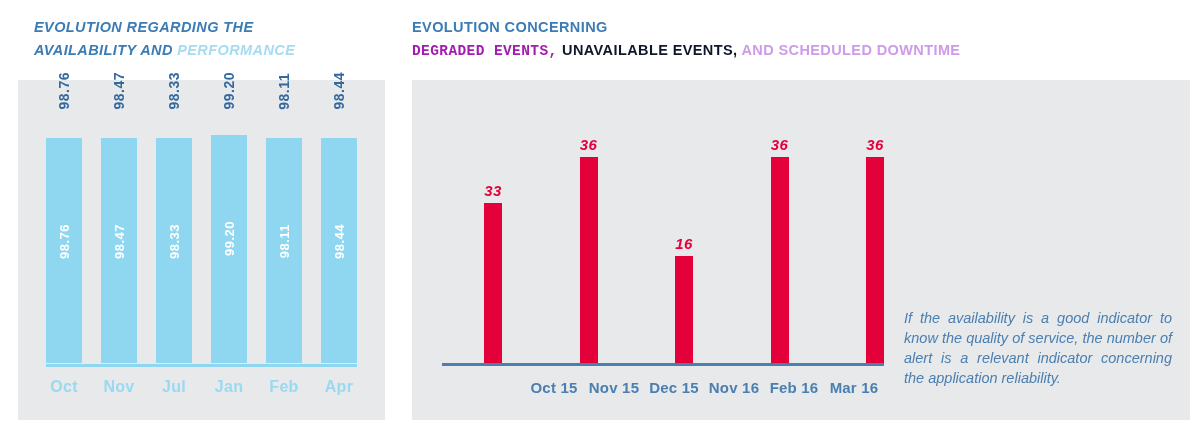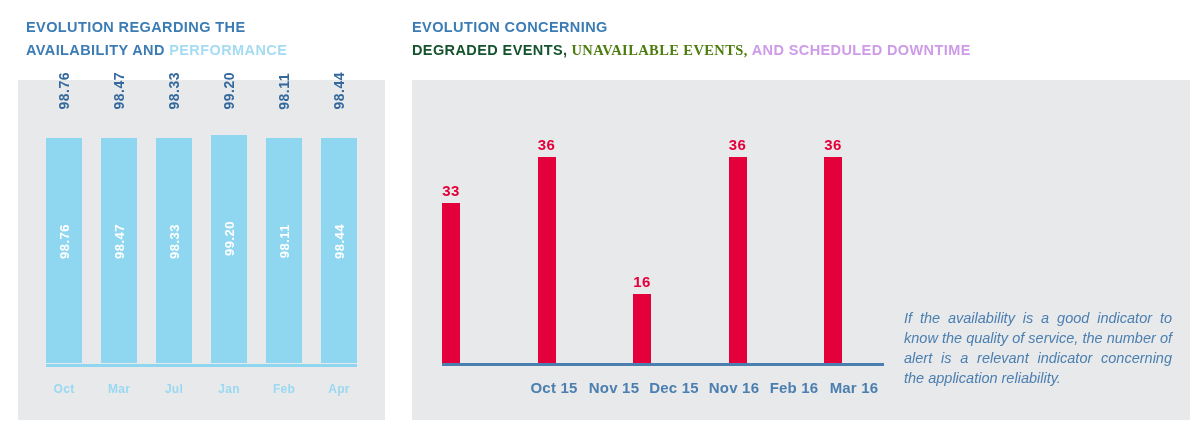--- a/index.html
+++ b/index.html
@@ -18,27 +18,27 @@
   
   .title-block {
     position: absolute;
     line-height: 23px;
     font-size: 14.5px;
     font-weight: bold;
     letter-spacing: 0.4px;
     text-transform: uppercase;
     white-space: nowrap;
   }
-  #left-title  { left: 26px;  top: 16px; }
+  #left-title  { left: 34px;  top: 16px; font-style: italic; }
   #right-title { left: 412px; top: 16px; }
 
   .t-darkblue  { color: #3C7CB5; }
   .t-lightblue { color: #A6DCF2; }
-  .t-orange    { color: #14532d; }
-  .t-red       { color: #4d7c0f; font-family: Liberation Serif, serif; }
+  .t-orange    { color: #a21caf; font-family: Liberation Mono, monospace; }
+  .t-red       { color: #0f172a; }
   .t-purple    { color: #CE9BE8; }
 
   
   .panel {
     position: absolute;
     background: #E8E9EB;
   }
   #left-panel  { left: 18px;  top: 80px; width: 367px; height: 340px; }
   #right-panel { left: 412px; top: 80px; width: 778px; height: 340px; }
 
@@ -106,21 +106,21 @@
     position: absolute;
     left: 0; right: 0;
     bottom: 12px;
     display: flex;
     justify-content: space-between;
   }
   #left-ticks .tick {
     width: 36px;
     text-align: center;
     color: #9AD9F2;
-    font-size: 12px;
+    font-size: 16px;
     font-weight: bold;
     letter-spacing: 0.3px;
   }
 
   
   #right-chart {
     position: absolute;
     left: 30px;
     top: 16px;
     width: 442px;
@@ -134,22 +134,23 @@
     display: flex;
     justify-content: space-between;
     align-items: flex-end;
   }
   .rbar-col {
     width: 60px;
     height: 100%;
     display: flex;
     flex-direction: column;
     justify-content: flex-end;
-    align-items: flex-start;
-    position: relative;
+    align-items: flex-end;
+    position: relative;
+    font-style: italic;
   }
   .rbar {
     width: 18px;
     background: #E4003A;
     position: relative;
   }
   .rbar-value {
     position: absolute;
     bottom: calc(100% + 4px);
     left: 50%;
@@ -248,21 +249,21 @@
         <div class="lbar" style="height:225px">
           <div class="lbar-inner-value">98.44</div>
         </div>
       </div>
     </div>
 
     <div id="left-axis"></div>
 
     <div id="left-ticks">
       <div class="tick">Oct</div>
-      <div class="tick">Mar</div>
+      <div class="tick">Nov</div>
       <div class="tick">Jul</div>
       <div class="tick">Jan</div>
       <div class="tick">Feb</div>
       <div class="tick">Apr</div>
     </div>
 
   </div>
 </div>
 
 <div class="panel" id="right-panel">
@@ -273,21 +274,21 @@
         <div class="rbar" style="height:160px">
           <div class="rbar-value">33</div>
         </div>
       </div>
       <div class="rbar-col">
         <div class="rbar" style="height:206px">
           <div class="rbar-value">36</div>
         </div>
       </div>
       <div class="rbar-col">
-        <div class="rbar" style="height:69px">
+        <div class="rbar" style="height:107px">
           <div class="rbar-value">16</div>
         </div>
       </div>
       <div class="rbar-col">
         <div class="rbar" style="height:206px">
           <div class="rbar-value">36</div>
         </div>
       </div>
       <div class="rbar-col">
         <div class="rbar" style="height:206px">

